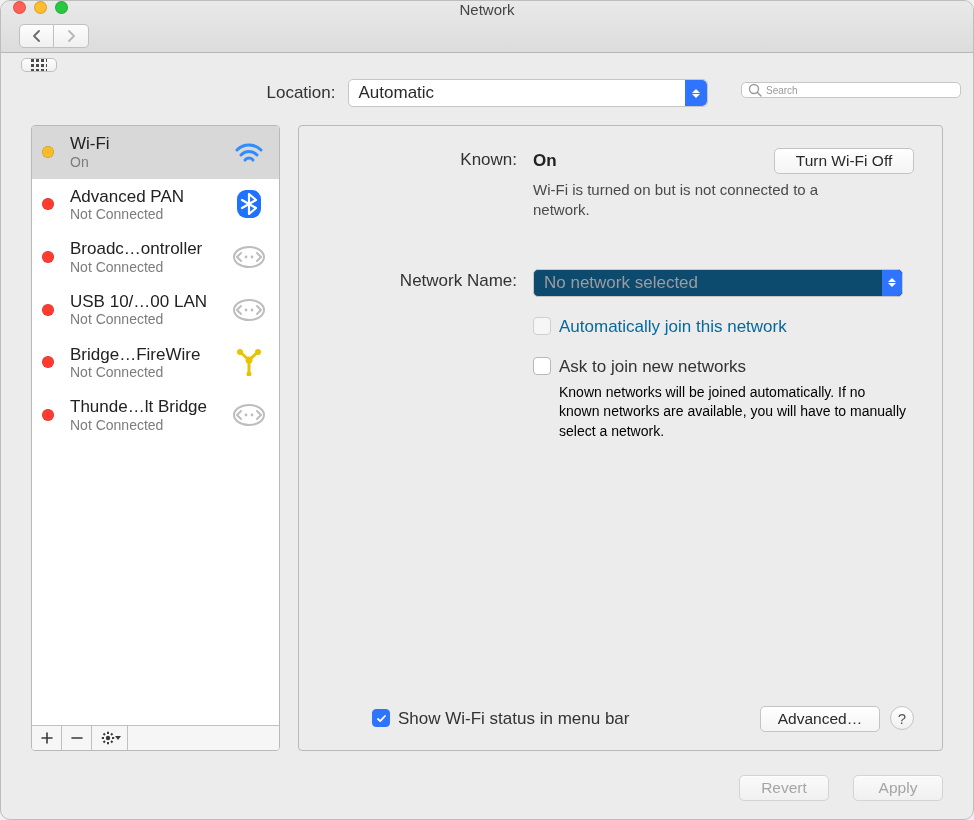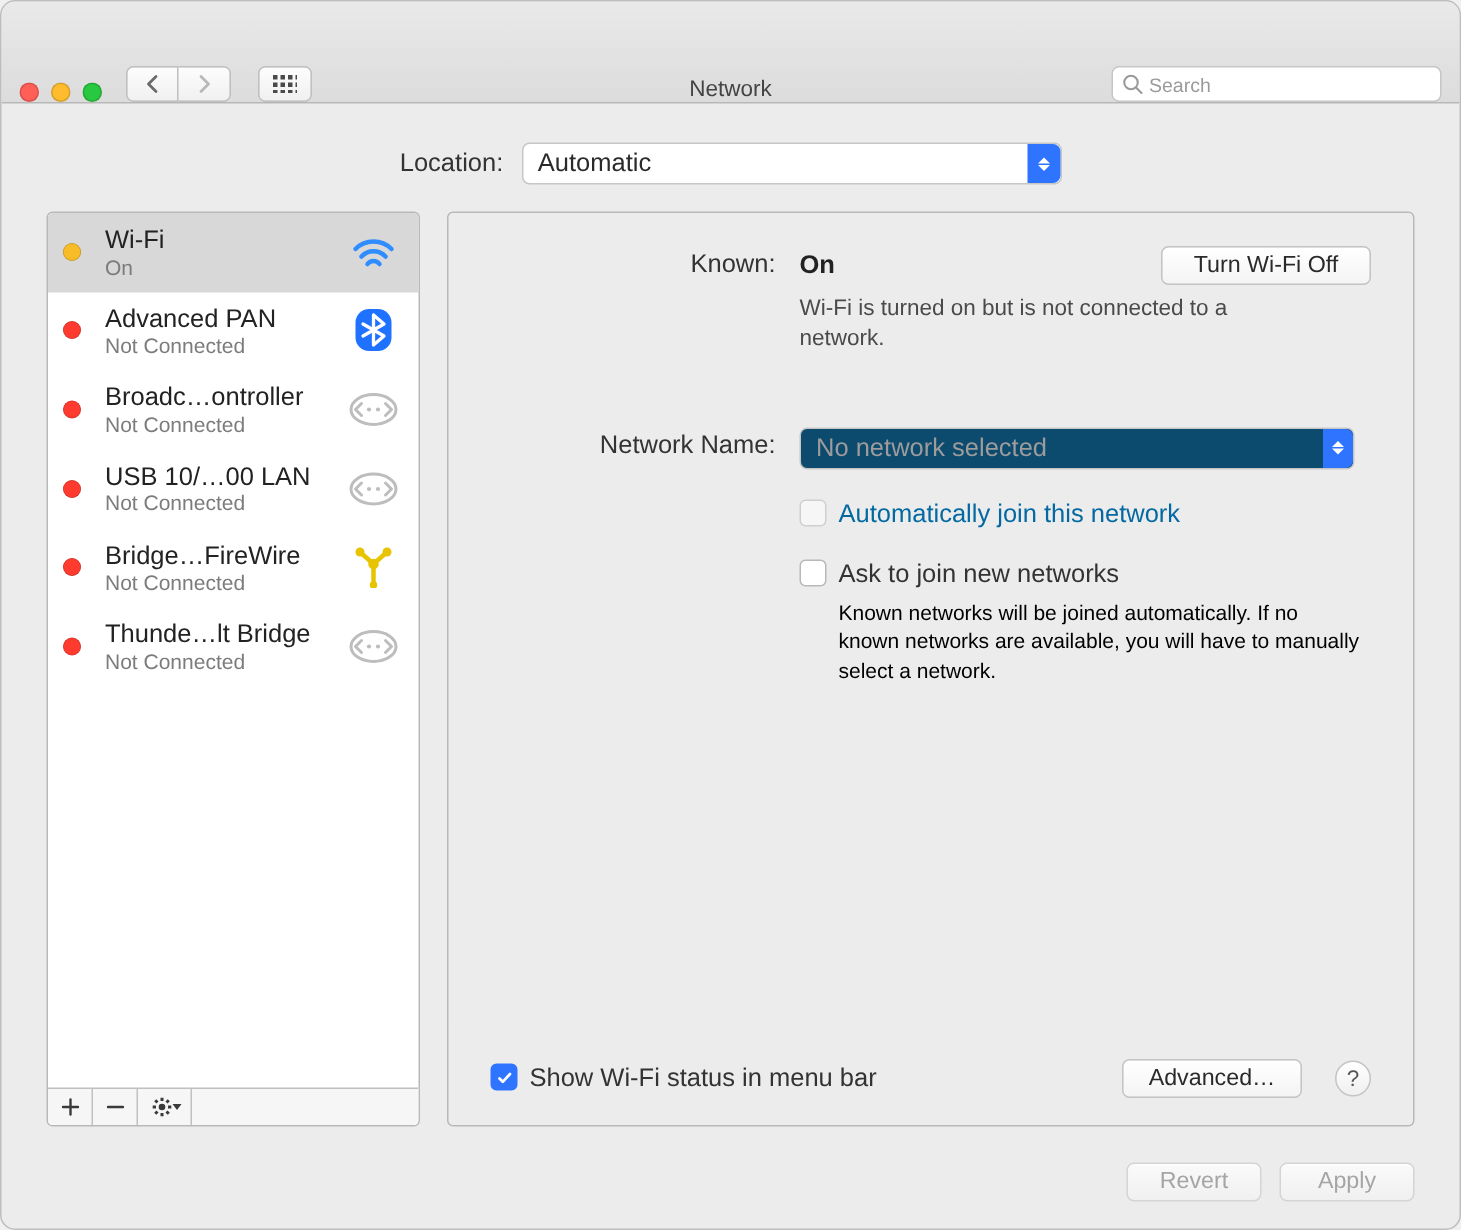--- a/index.html
+++ b/index.html
@@ -14,27 +14,28 @@
   .window {
     width: 974px; height: 820px;
     background: #ececec;
     border: 1px solid #bdbdbd;
     border-radius: 10px;
     overflow: hidden;
     display: flex; flex-direction: column;
   }
   
   .titlebar {
-    height: 68px;
+    height: 52px;
     background: linear-gradient(#e9e9e9, #dcdcdc);
     border-bottom: 1px solid #b7b7b7;
-    display: flex; align-items: flex-end;
+    display: flex; align-items: flex-start;
     padding: 0 12px;
     gap: 10px;
     position: relative;
+    flex-direction: column;
   }
   .traffic { display: flex; gap: 8px; }
   .traffic-dot { width: 13px; height: 13px; border-radius: 50%; border: 0.5px solid rgba(0,0,0,.15); }
   .t-close  { background: #ff5f57; }
   .t-min    { background: #febc2e; }
   .t-max    { background: #28c840; }
   .nav-buttons { display: flex; margin-left: 6px; }
   .segbtn {
     width: 35px; height: 24px;
     background: linear-gradient(#fdfdfd,#f0f0f0);
@@ -54,21 +55,21 @@
   .title {
     position: absolute; left: 0; right: 0;
     text-align: center; font-size: 15px; font-weight: 500; color: #444;
     pointer-events: none;
   }
   .search {
     margin-left: auto;
     width: 220px; height: 24px;
     background: #fff; border: 1px solid #c6c6c6; border-radius: 5px;
     display: flex; align-items: center; padding: 0 6px; gap: 4px;
-    color: #9a9a9a; font-size: 13px;
+    color: #9a9a9a; font-size: 10px;
   }
 
   
   .content {
     flex: 1; padding: 26px 30px 14px 30px;
     display: flex; flex-direction: column; gap: 18px;
   }
   .location-row {
     display: flex; align-items: center; justify-content: center; gap: 12px;
   }
@@ -164,33 +165,33 @@
     background: #fff; display:inline-flex; align-items:center; justify-content:center;
     margin-right: 8px; flex-shrink:0;
   }
   .chk.checked { background:#2f74ff; border-color:#2f74ff;}
   .chk.checked svg { display:block;}
   .chk svg{display:none;}
   .chk.disabled { opacity:.55;}
   .opt { display:flex; align-items:flex-start; font-size:17px; color:#333; }
   .opt.disabled { color:#0369a1;}
   .detail-bottom {
-    margin-top: auto; display:flex; align-items:center; gap:10px;
+    margin-top: auto; display:flex; align-items:center; gap:10px;margin-left:45px;
   }
   .help {
     width:24px; height:24px; border-radius:50%;
     background:linear-gradient(#ffffff,#f0f0f0);
     border:1px solid #c4c4c4; color:#555;
     display:flex; align-items:center; justify-content:center;
     font-size:15px;
   }
 
   
   .footer {
-    display:flex; justify-content:flex-end; gap:12px;
+    display:flex; justify-content:flex-end; gap:24px;
     padding: 10px 30px 18px 30px;
   }
   .footer .btn { min-width: 90px; color:#a5a5a5; border-color:#d4d4d4; background:linear-gradient(#fafafa,#f0f0f0);}
 </style>
 </head>
 <body>
 
 <div class="window">
   <div class="titlebar">
     <div class="traffic">
@@ -426,21 +427,21 @@
 
         <div class="detail-bottom">
           <div class="opt" style="font-size:17px;">
             <span class="chk checked">
               <svg width="11" height="11" viewBox="0 0 11 11">
                   <path d="M2 6 l2.2 2.2 L9 3" stroke="#fff" stroke-width="1.8" fill="none" stroke-linecap="round" stroke-linejoin="round"></path>
                 </svg>
             </span>
             <span>Show Wi-Fi status in menu bar</span>
           </div>
-          <div style="margin-left:auto; display:flex; gap:22px; align-items:center;">
+          <div style="margin-left:auto; display:flex; gap:10px; align-items:flex-start;">
             <button class="btn" style="min-width:120px;">Advanced…</button>
             <div class="help">?</div>
           </div>
         </div>
       </div>
     </div>
   </div>
 
   <div class="footer">
     <button class="btn">Revert</button>

